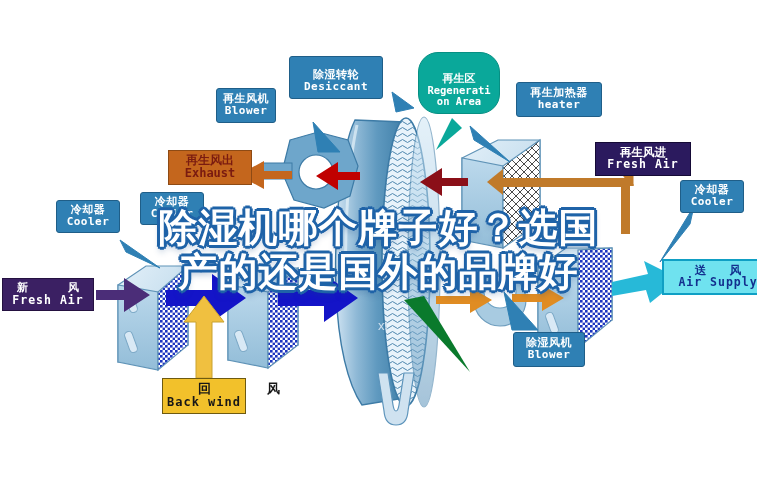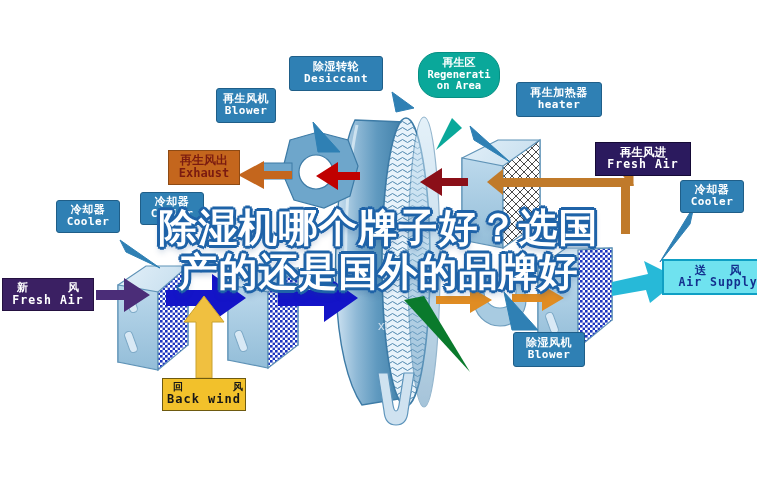--- a/index.html
+++ b/index.html
@@ -34,21 +34,21 @@
   .purple .cn{font-size:11px;letter-spacing:6px;text-indent:6px;}
   .purple .en{font-size:11.5px;letter-spacing:1px;}
 
   
   .navy{background:#2b1a5e;color:#ffffff;border:1px solid #150a36;}
   .navy .cn{font-size:11.5px;}
   .navy .en{font-size:11.5px;letter-spacing:1px;}
 
   
   .yellow{background:#f2c12b;color:#171717;border:1px solid #6e5a10;}
-  .yellow .cn{font-size:10px;letter-spacing:10px;text-indent:10px;}
+  .yellow .cn{font-size:13px;letter-spacing:10px;text-indent:10px;padding-left:25px;}
   .yellow .en{font-size:12px;letter-spacing:1px;}
 
   
   .green{background:#046a1f;color:#9ff7d8;border:1px solid #024f16;}
   .green .cn{font-size:12px;letter-spacing:12px;text-indent:12px;}
   .green .en{font-size:11.5px;letter-spacing:.5px;}
 
   
   .cyan{background:#6fe2ef;color:#132f8e;border:2px solid #0f9fc4;}
   .cyan .cn{font-size:11.5px;letter-spacing:6px;text-indent:6px;}
@@ -228,42 +228,42 @@
     <g>
       <polygon points="452,118 436,150 462,128" fill="#0aa89a"></polygon>
     </g>
     <g>
       <polygon points="470,372 404,300 424,296" fill="#0a7a2c"></polygon>
     </g>
 
     <text class="wm" x="378" y="330" fill="#cfe0ee" font-size="13" font-family="Liberation Sans">xt</text>
   </svg>
 
-  <div class="lbl blue" style="left:289px;top:56px;width:94px;padding:4px 0 5px;">
+  <div class="lbl blue" style="left:289px;top:56px;width:94px;padding:12px 0 5px;">
     <span class="cn">除湿转轮</span>
     <span class="en">Desiccant</span>
   </div>
 
   <div class="lbl blue" style="left:216px;top:88px;width:60px;padding:4px 0 5px;">
     <span class="cn">再生风机</span>
     <span class="en">Blower</span>
   </div>
 
-  <div class="lbl teal" style="left:418px;top:52px;width:82px;padding:4px 0 5px;border-radius:20px;">
+  <div class="lbl teal" style="left:418px;top:52px;width:82px;padding:20px 0 5px;border-radius:20px;">
     <span class="cn">再生区</span>
     <span class="en">Regenerati</span>
     <span class="en">on Area</span>
   </div>
 
   <div class="lbl blue" style="left:516px;top:82px;width:86px;padding:4px 0 5px;">
     <span class="cn">再生加热器</span>
     <span class="en">heater</span>
   </div>
 
-  <div class="lbl orange" style="left:168px;top:150px;width:72px;padding:3px 0 4px;">
+  <div class="lbl orange" style="left:168px;top:150px;width:84px;padding:3px 0 4px;">
     <span class="cn">再生风出</span>
     <span class="en">Exhaust</span>
   </div>
 
   <div class="lbl navy" style="left:595px;top:142px;width:96px;padding:3px 0 4px;">
     <span class="cn">再生风进</span>
     <span class="en">Fresh Air</span>
   </div>
 
   <div class="lbl blue" style="left:56px;top:200px;width:64px;padding:3px 0 4px;">

